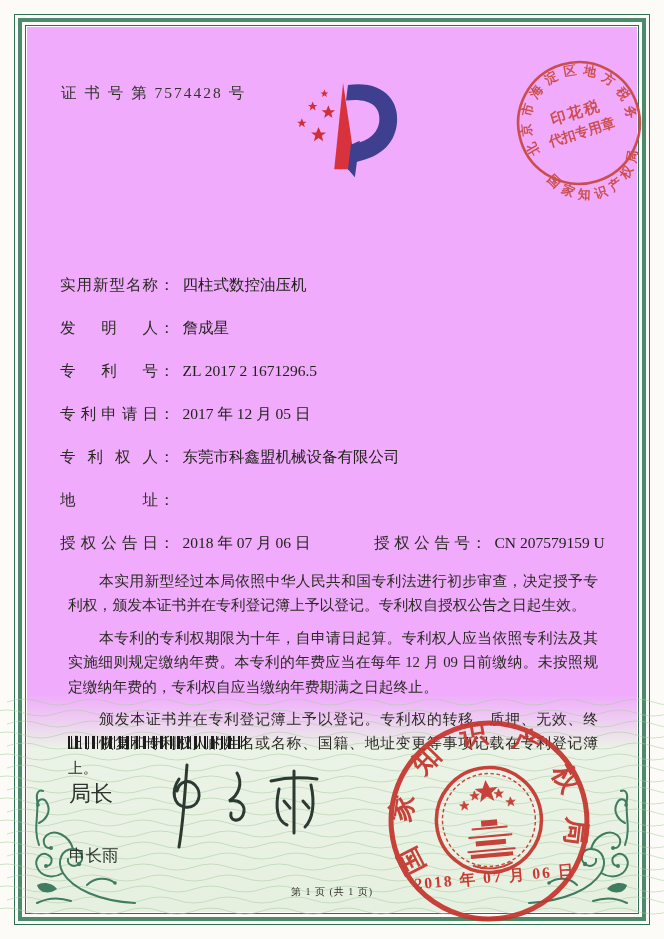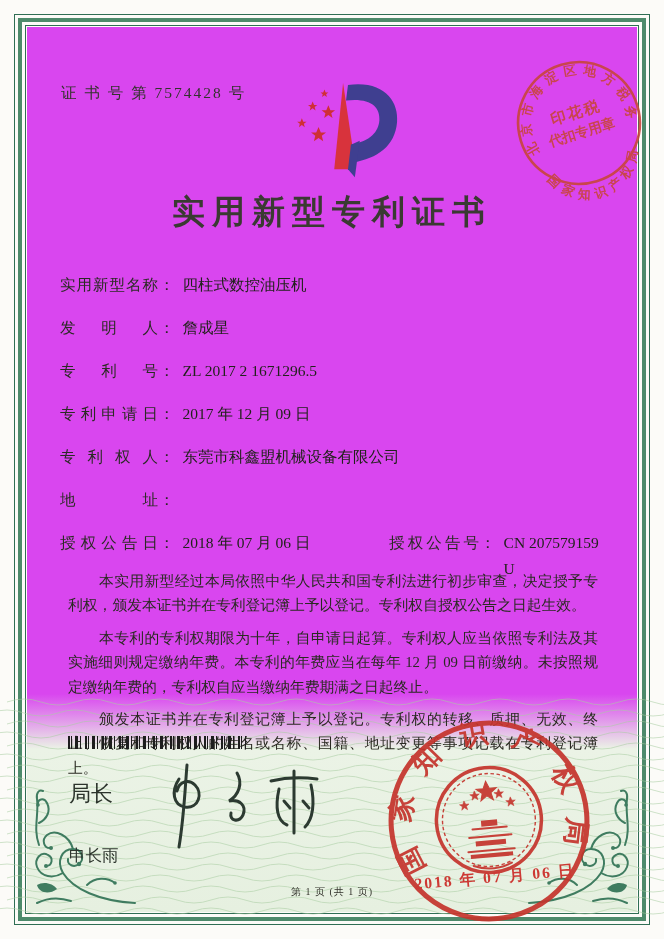--- a/index.html
+++ b/index.html
@@ -2,36 +2,36 @@
 <html><head>
 <meta charset="utf-8">
 <style>
   html,body{margin:0;padding:0;}
   body{width:664px;height:939px;background:#fdfdfc;font-family:"Liberation Serif",serif;color:#262620;position:relative;overflow:hidden;}
   .photo{position:absolute;inset:0;background:#fcfbf8;}
   
   .frame1{position:absolute;inset:14px;border:1.5px solid #2f6e54;}
   .frame2{position:absolute;inset:18px;border:4.5px solid #4d8a6b;}
   .frame3{position:absolute;inset:25px;border:1px solid #2f6e54;}
-  .paper{position:absolute;inset:27px;background:#d946ef;}
+  .paper{position:absolute;inset:27px;background:#f0abfc;}
   
   .guilloche{position:absolute;left:0;right:0;bottom:0;height:218px;background:linear-gradient(180deg,rgba(238,245,234,0) 0,#ebf3e6 55px,#e6f0e0 100%);}
   .guilloche svg{position:absolute;inset:0;}
   .content{position:absolute;inset:0;}
   .cert-no{position:absolute;left:34px;top:56px;font-size:15.5px;letter-spacing:2px;color:#33332c;}
   .logo{position:absolute;left:256px;top:52px;}
   .taxstamp{position:absolute;left:476px;top:20px;transform:rotate(-17deg);opacity:.9;}
   .title{position:absolute;left:0;right:0;top:163px;text-align:center;font-size:33px;font-weight:600;letter-spacing:7px;color:#3a3a32;}
   .fields{position:absolute;left:33px;right:30px;top:245px;font-size:15.5px;}
   .frow{display:flex;line-height:26px;margin-bottom:17px;position:relative;}
   .f-label{display:inline-block;width:98px;text-align:justify;text-align-last:justify;color:#2b2b24;}
   .f-colon{margin:0 8px 0 1px;}
   .f-value{color:#22221c;}
   .vline{display:block;}
-  .grant2{position:absolute;left:329px;top:0;display:flex;}
+  .grant2{position:absolute;left:314px;top:0;display:flex;}
   .grant2 .f-label{width:96px;}
   .paras{position:absolute;left:33px;right:31px;top:534px;font-size:14.8px;line-height:24.4px;text-align:justify;color:#2a2a22;}
   .paras p{margin:8px;text-indent:2.1em;}
   .barcode{position:absolute;left:41px;top:709px;width:178px;height:13px;
     background:repeating-linear-gradient(90deg,#1d1d1d 0 2px,rgba(0,0,0,0) 2px 3px,#1d1d1d 3px 4px,rgba(0,0,0,0) 4px 7px,#1d1d1d 7px 10px,rgba(0,0,0,0) 10px 12px,#1d1d1d 12px 13px,rgba(0,0,0,0) 13px 17px);}
   .sig-title{position:absolute;left:42px;top:752px;font-size:22px;font-family:"Liberation Sans",sans-serif;color:#2c342c;}
   .sig-name{position:absolute;left:42px;top:818px;font-size:16.5px;font-family:"Liberation Sans",sans-serif;color:#2c342c;}
   .signature{position:absolute;left:122px;top:732px;}
   .seal{position:absolute;left:356px;top:688px;transform:rotate(-5deg);}
   .footer{position:absolute;left:0;right:0;top:858px;text-align:center;font-size:10px;color:#33332c;letter-spacing:1px;}
@@ -149,42 +149,41 @@
         <text font-size="12.5" fill="#c8453c" font-weight="bold">
           <textPath href="#taxTop" textLength="196" lengthAdjust="spacing">北京市海淀区地方税务局</textPath>
         </text>
         <text x="75" y="69" text-anchor="middle" font-size="15" font-weight="bold" fill="#c8453c" letter-spacing="2">印花税</text>
         <text x="75" y="89" text-anchor="middle" font-size="13.5" font-weight="bold" fill="#c8453c">代扣专用章</text>
         <text font-size="12.5" fill="#c8453c" font-weight="bold">
           <textPath href="#taxBot" startOffset="32" textLength="120" lengthAdjust="spacing">国家知识产权局</textPath>
         </text>
       </svg>
 
-      <div class="title">实用新型专利证书</div>
 
       <div class="fields">
         <div class="frow">
           <span class="f-label">实用新型名称</span>
             <span class="f-colon">：</span>
           <span class="f-value">四柱式数控油压机</span>
         </div>
         <div class="frow">
           <span class="f-label">发明人</span>
             <span class="f-colon">：</span>
           <span class="f-value">詹成星</span>
         </div>
         <div class="frow">
           <span class="f-label">专利号</span>
             <span class="f-colon">：</span>
           <span class="f-value">ZL 2017 2 1671296.5</span>
         </div>
         <div class="frow">
           <span class="f-label">专利申请日</span>
             <span class="f-colon">：</span>
-          <span class="f-value">2017 年 12 月 09 日</span>
+          <span class="f-value">2017 年 12 月 05 日</span>
         </div>
         <div class="frow">
           <span class="f-label">专利权人</span>
             <span class="f-colon">：</span>
           <span class="f-value">东莞市科鑫盟机械设备有限公司</span>
         </div>
         <div class="frow">
           <span class="f-label">地址</span>
             <span class="f-colon">：</span>
         </div>

